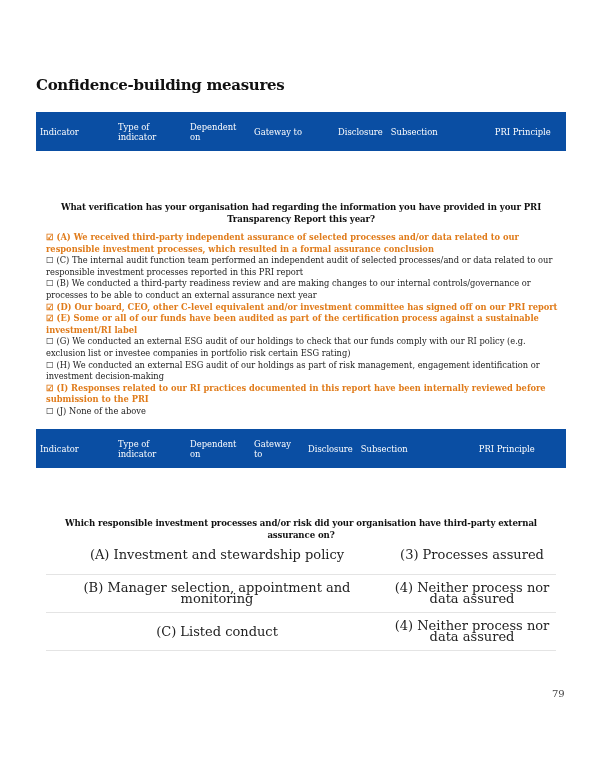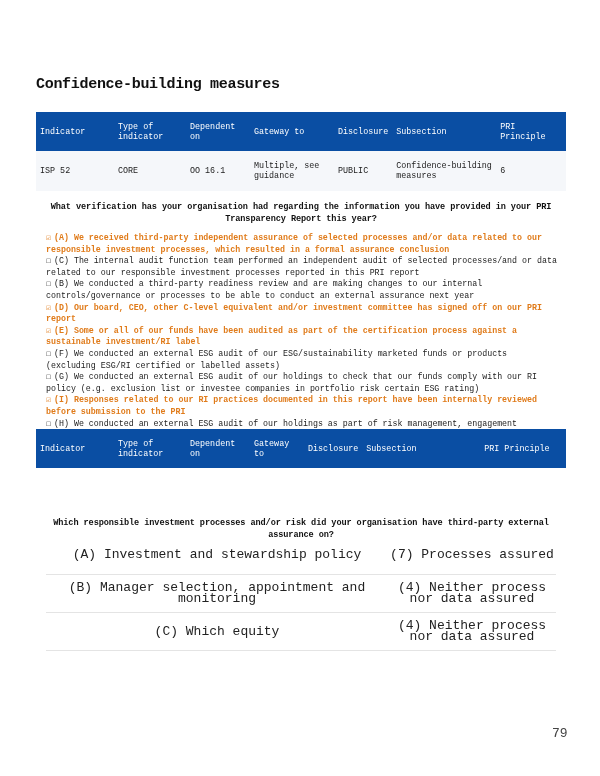--- a/index.html
+++ b/index.html
@@ -1,18 +1,18 @@
 <!DOCTYPE html>
 <html><head>
 <meta charset="utf-8">
 <style>
   html, body { margin: 0; padding: 0; background: #ffffff; }
   body { width: 600px; height: 776px; position: relative; overflow: hidden;
          font-family: "DejaVu Serif", "Liberation Serif", serif; color: #222; }
-  .page { position: absolute; left: 0; top: 0; width: 600px; height: 600px; font-family: Liberation Mono, monospace; }
+  .page { position: absolute; left: 0; top: 0; width: 600px; height: 600px; }
   .section-title { position: absolute; left: 36px; top: 76px; font-size: 15px; font-weight: bold;
                    color: #111; letter-spacing: -0.3px; }
   .meta-table { position: absolute; left: 36px; width: 530px; border-collapse: collapse; font-size: 8.4px; }
   .meta-table th { background: #0a4ea3; color: #ffffff; font-weight: normal; text-align: left;
                    padding: 0 4px; vertical-align: middle; line-height: 10px; }
   .meta-table td { background: #f5f7fa; color: #222; padding: 0 4px; vertical-align: middle; line-height: 10px; }
   .meta-table .hdr { height: 39px; }
   .meta-table .row { height: 40px; }
   #tbl1 { top: 112px; }
   #tbl2 { top: 429px; }
@@ -21,63 +21,53 @@
   #q1 { top: 201px; }
   #q2 { top: 517px; }
   .options { position: absolute; left: 46px; top: 232px; width: 515px; font-size: 8.3px; line-height: 11.6px; }
   .opt { margin: 0; }
   .opt.sel { color: #e07b1a; font-weight: bold; }
   .box { display: inline-block; margin-right: 3px; }
   .assure { position: absolute; left: 46px; top: 536px; width: 510px; border-collapse: collapse; font-size: 13px; }
   .assure td { text-align: center; vertical-align: middle; border-bottom: 1px solid #e4e4e4; line-height: 11px; }
   .assure tr { height: 38px; }
   .assure td.left { width: 340px; }
-  .pagenum { position: absolute; left: 552px; top: 726px; font-size: 13px; color: #444; }
+  .pagenum { position: absolute; left: 552px; top: 688px; font-size: 10px; color: #444; }
 </style>
 </head>
 <body>
 
 <div class="page">
   <div class="section-title">Confidence-building measures</div>
 
   <table class="meta-table" id="tbl1">
     <tbody>
         <tr class="hdr">
       <th style="width:70px">Indicator</th>
       <th style="width:64px">Type of indicator</th>
       <th style="width:56px">Dependent on</th>
       <th style="width:76px">Gateway to</th>
       <th style="width:44px">Disclosure</th>
       <th style="width:96px">Subsection</th>
       <th>PRI Principle</th>
     </tr>
-    <tr class="row">
-      <td>ISP 52</td>
-      <td>CORE</td>
-      <td>OO 16.1</td>
-      <td>Multiple, see guidance</td>
-      <td>PUBLIC</td>
-      <td>Confidence-building measures</td>
-      <td>6</td>
-    </tr>
   </tbody>
     </table>
 
   <div class="question" id="q1">What verification has your organisation had regarding the information you have provided in your PRI Transparency Report this year?</div>
 
   <div class="options" id="options">
       <div class="opt sel"><span class="box">☑</span><span>(A) We received third-party independent assurance of selected processes and/or data related to our responsible investment processes, which resulted in a formal assurance conclusion</span></div>
       <div class="opt"><span class="box">☐</span><span>(C) The internal audit function team performed an independent audit of selected processes/and or data related to our responsible investment processes reported in this PRI report</span></div>
       <div class="opt"><span class="box">☐</span><span>(B) We conducted a third-party readiness review and are making changes to our internal controls/governance or processes to be able to conduct an external assurance next year</span></div>
       <div class="opt sel"><span class="box">☑</span><span>(D) Our board, CEO, other C-level equivalent and/or investment committee has signed off on our PRI report</span></div>
       <div class="opt sel"><span class="box">☑</span><span>(E) Some or all of our funds have been audited as part of the certification process against a sustainable investment/RI label</span></div>
-      <div class="opt"><span class="box">☐</span><span>(F) We conducted an external ESG audit of our ESG/sustainability marketed funds or products (excluding ESG/RI certified or labelled assets)</span></div>
       <div class="opt"><span class="box">☐</span><span>(G) We conducted an external ESG audit of our holdings to check that our funds comply with our RI policy (e.g. exclusion list or investee companies in portfolio risk certain ESG rating)</span></div>
+      <div class="opt"><span class="box">☐</span><span>(H) We conducted an external ESG audit of our holdings as part of risk management, engagement identification or investment decision-making</span></div>
       <div class="opt sel"><span class="box">☑</span><span>(I) Responses related to our RI practices documented in this report have been internally reviewed before submission to the PRI</span></div>
-      <div class="opt"><span class="box">☐</span><span>(H) We conducted an external ESG audit of our holdings as part of risk management, engagement identification or investment decision-making</span></div>
       <div class="opt"><span class="box">☐</span><span>(J) None of the above</span></div>
     </div>
 
   <table class="meta-table" id="tbl2">
     <tbody>
         <tr class="hdr">
       <th style="width:70px">Indicator</th>
       <th style="width:64px">Type of indicator</th>
       <th style="width:56px">Dependent on</th>
       <th style="width:46px">Gateway to</th>
@@ -87,27 +77,27 @@
     </tr>
   </tbody>
     </table>
 
   <div class="question" id="q2">Which responsible investment processes and/or risk did your organisation have third-party external assurance on?</div>
 
   <table class="assure">
     <tbody>
         <tr>
       <td class="left">(A) Investment and stewardship policy</td>
-      <td>(7) Processes assured</td>
+      <td>(3) Processes assured</td>
     </tr>
     <tr>
       <td class="left">(B) Manager selection, appointment and monitoring</td>
       <td>(4) Neither process nor data assured</td>
     </tr>
     <tr>
-      <td class="left">(C) Which equity</td>
+      <td class="left">(C) Listed conduct</td>
       <td>(4) Neither process nor data assured</td>
     </tr>
   </tbody>
     </table>
 
   <div class="pagenum">79</div>
 </div>
 
 </body></html>

